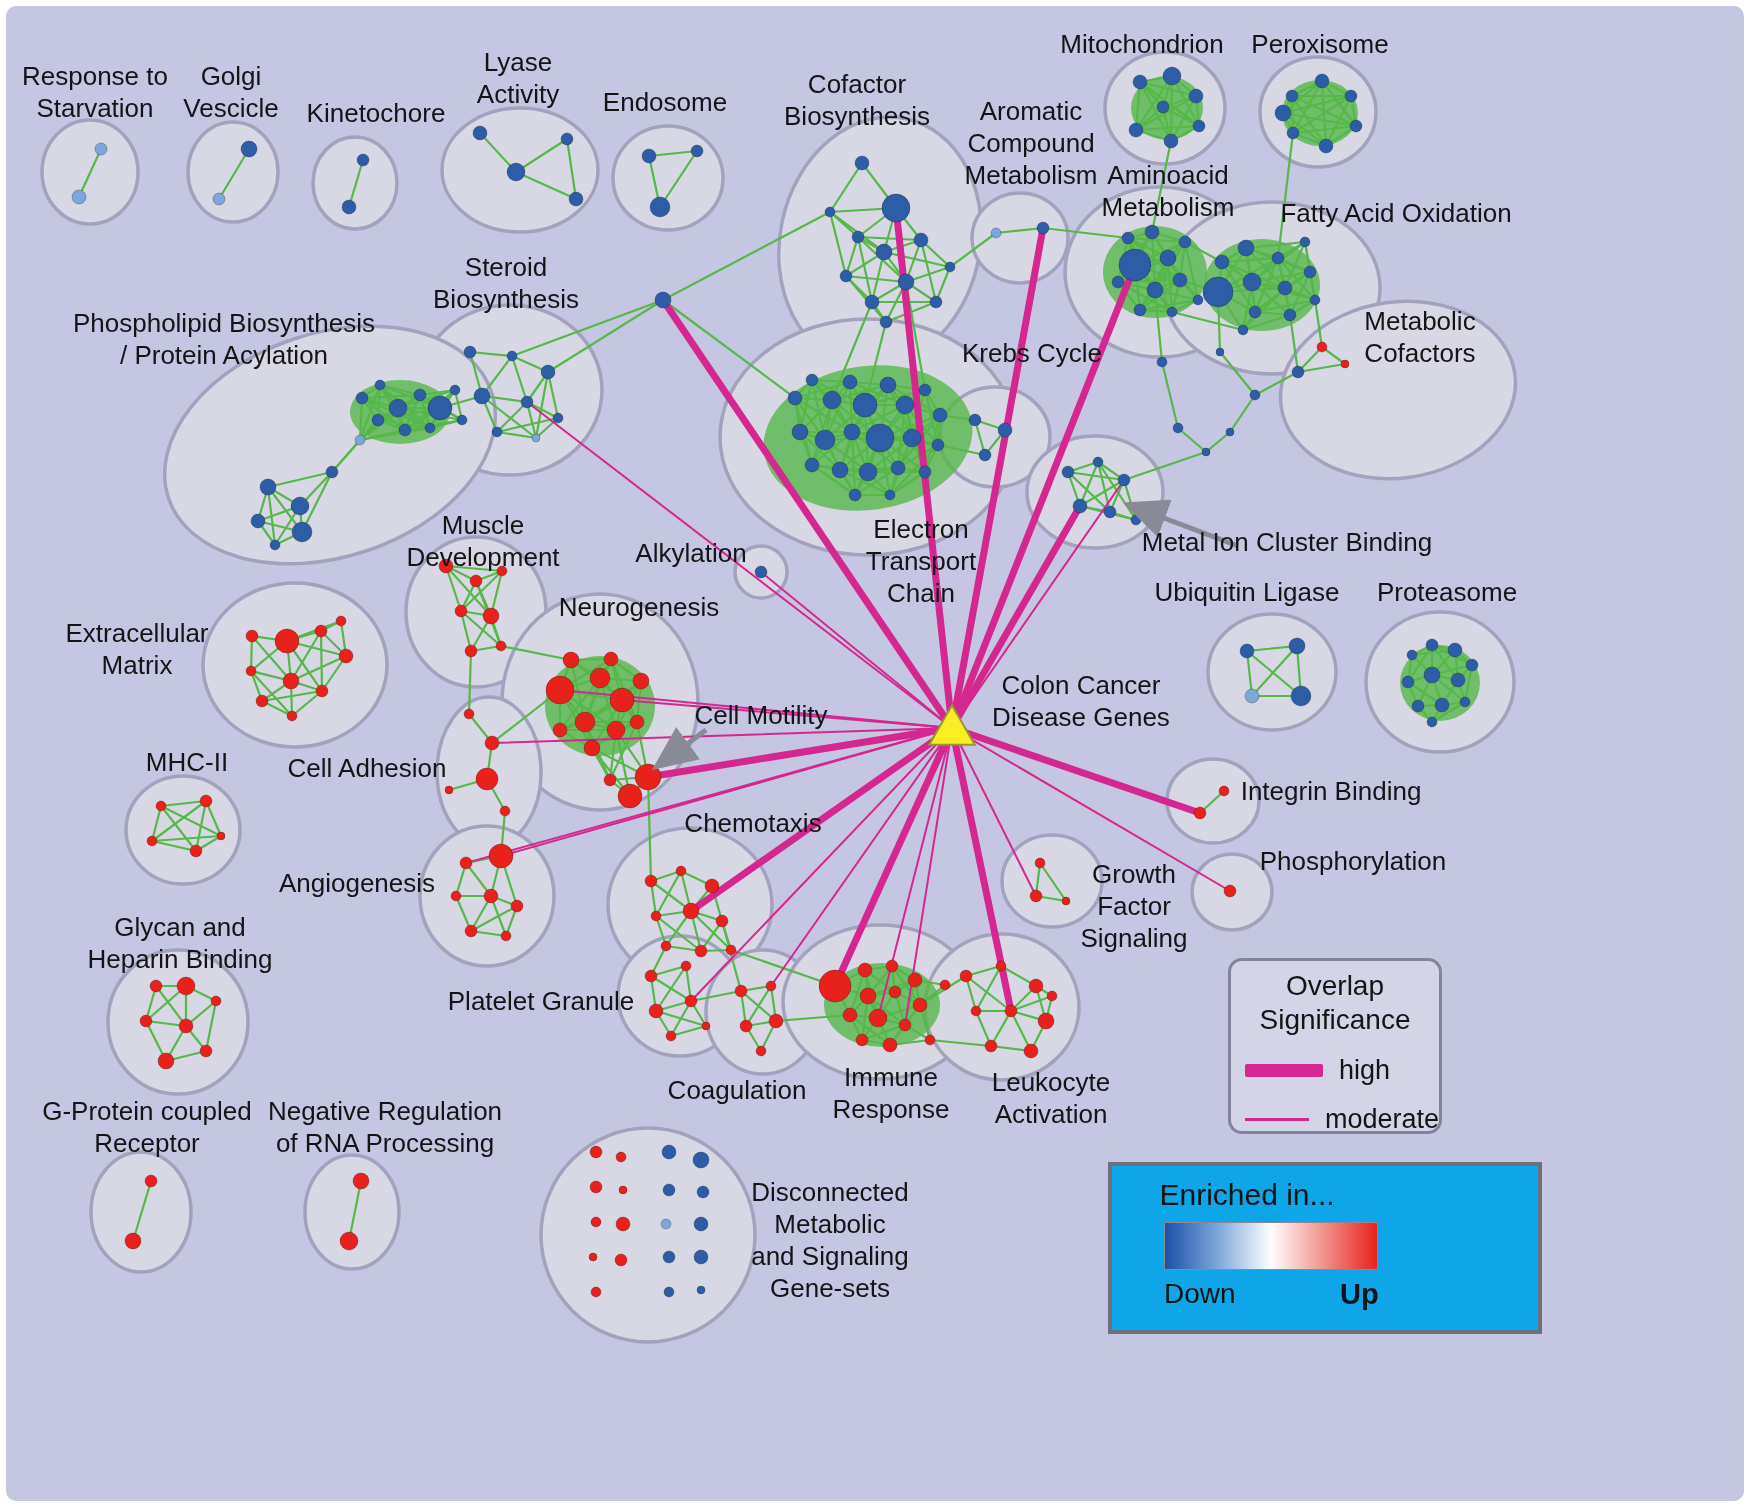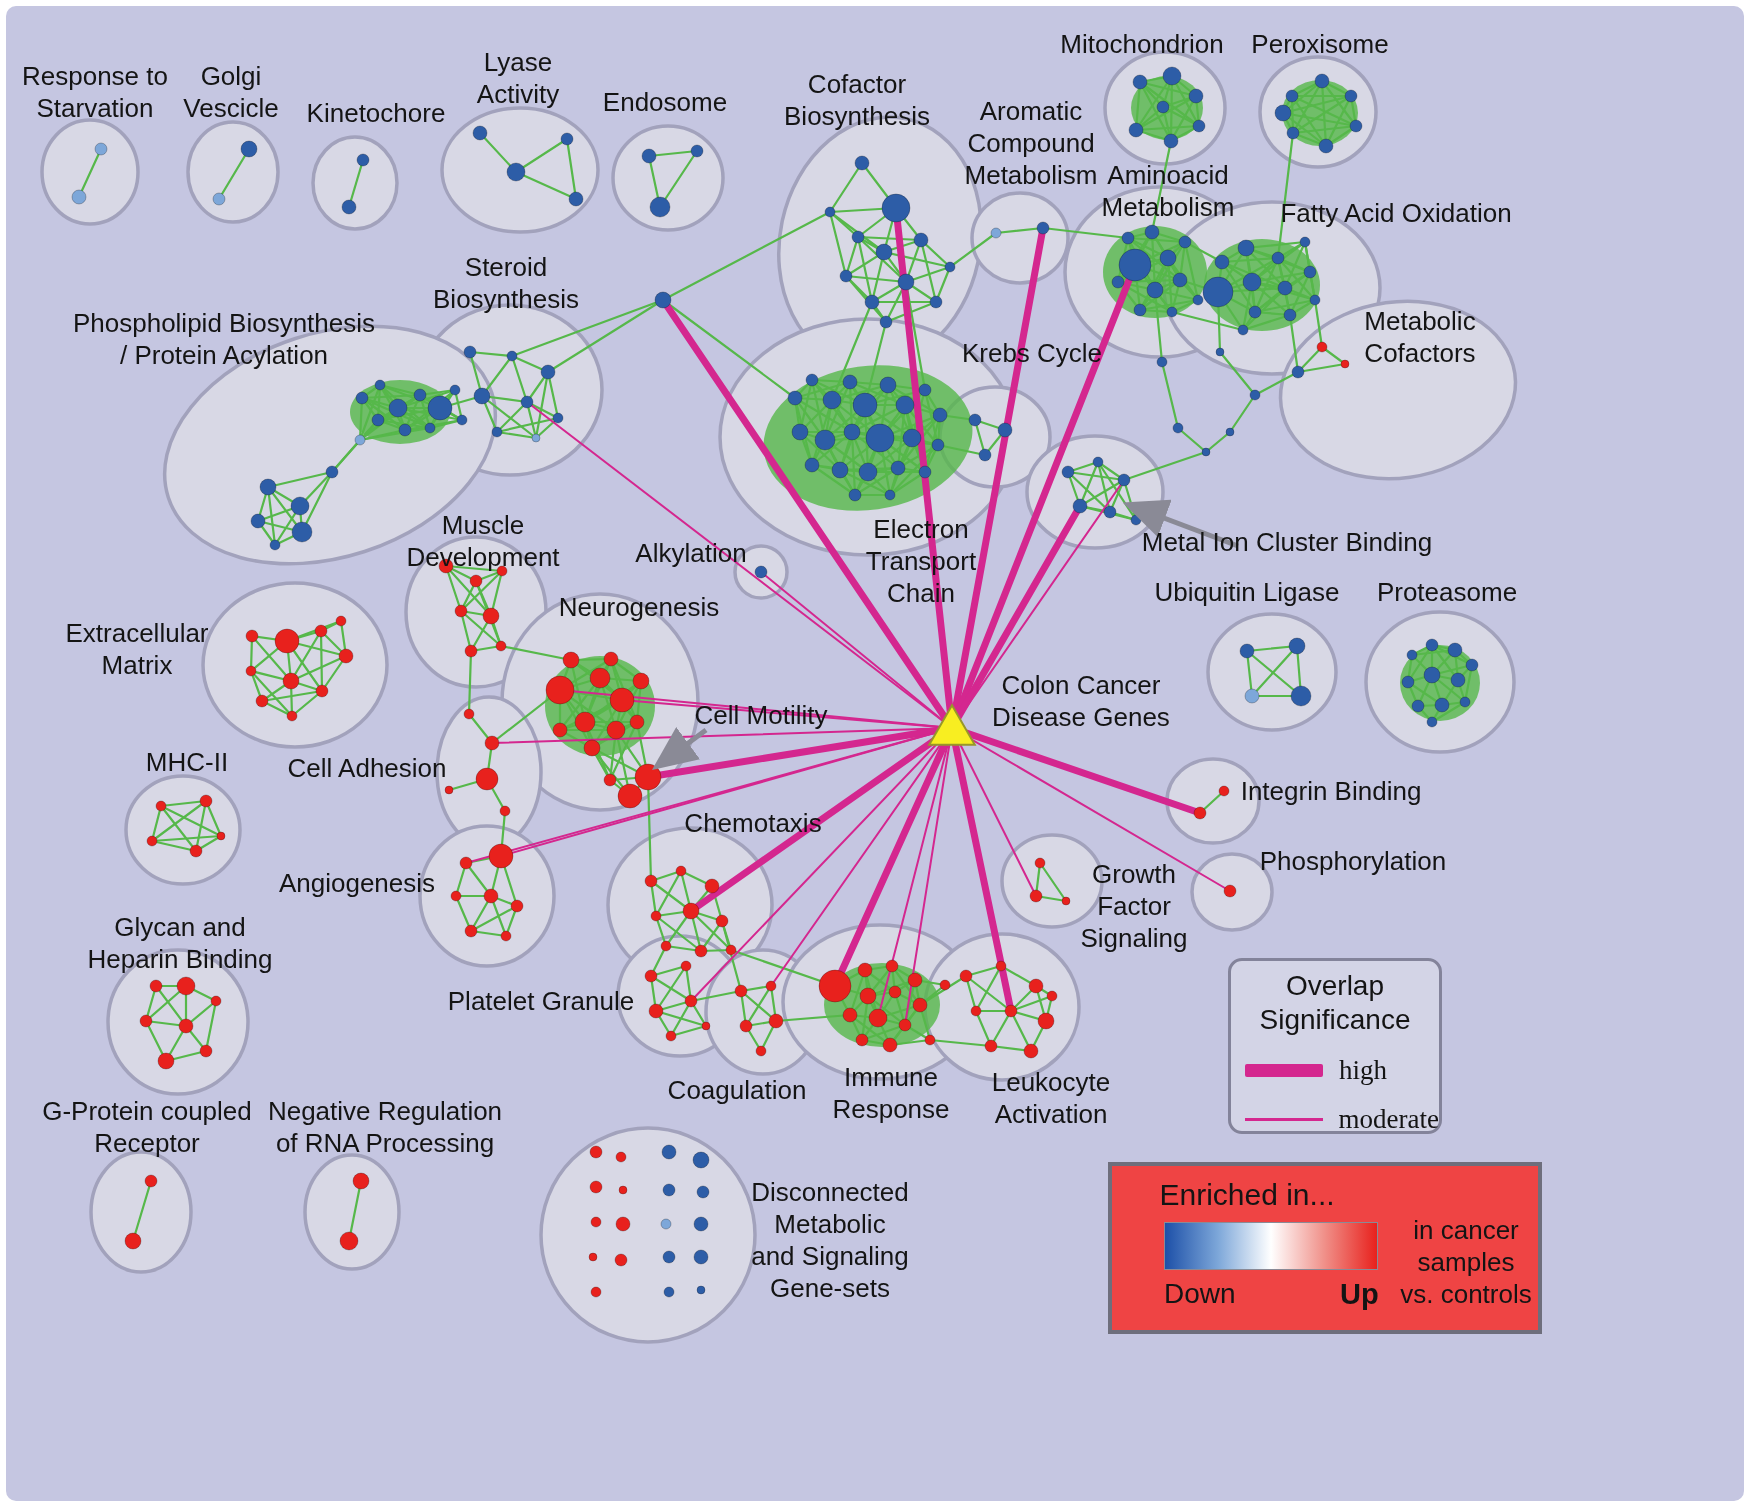--- a/index.html
+++ b/index.html
@@ -9,25 +9,25 @@
   text{font-family:"Liberation Sans","DejaVu Sans",sans-serif;fill:#141414;}
 
   
   .legend-overlap{position:absolute;left:1228px;top:958px;width:214px;height:176px;
     border:3px solid #83839a;border-radius:14px;background:#d3d4e6;box-sizing:border-box;}
   .legend-overlap .t{font-size:28px;text-align:center;line-height:34px;color:#141414;}
   .legend-overlap .t1{margin-top:8px;}
   .legend-row{display:flex;align-items:center;margin:18px 0 0 14px;}
   .swatch-high{width:78px;height:13px;border-radius:2px;}
   .swatch-moderate{width:78px;height:3px;}
-  .legend-row .lbl{font-size:27px;margin-left:16px;color:#141414;font-family:Liberation Serif, serif;}
+  .legend-row .lbl{font-size:27px;margin-left:16px;color:#141414;}
 
   
   .legend-enrich{position:absolute;left:1108px;top:1162px;width:434px;height:172px;
-    border:4px solid #6e6e7c;background:#ef4444;box-sizing:border-box;}
+    border:4px solid #6e6e7c;background:#0ea5e9;box-sizing:border-box;}
   .legend-enrich .title{position:absolute;left:0;top:12px;width:270px;text-align:center;
     font-size:30px;color:#141414;}
   .gradientbar{position:absolute;left:52px;top:56px;width:212px;height:46px;border:1px solid #8a8a96;}
   .down-label{position:absolute;left:52px;top:112px;font-size:28px;color:#141414;}
   .up-label{position:absolute;left:228px;top:112px;font-size:29px;color:#141414;font-weight:bold;}
   .enrich-note{position:absolute;left:282px;top:48px;width:144px;text-align:center;
     font-size:26px;line-height:32px;color:#141414;}
 </style>
 </head>
 <body>
@@ -1149,20 +1149,15 @@
       <div class="swatch-moderate" style="background: rgb(212, 39, 143);"></div>
       <div class="lbl">moderate</div>
     </div>
   </div>
 
   <div class="legend-enrich">
     <div class="title">Enriched in...</div>
     <div class="gradientbar" style="background: linear-gradient(to right, rgb(29, 80, 168), rgb(125, 167, 217), rgb(255, 255, 255), rgb(240, 145, 138), rgb(232, 33, 29));"></div>
     <div class="down-label">Down</div>
     <div class="up-label">Up</div>
-    <div class="enrich-note">
-      <div>in cancer</div>
-      <div>samples</div>
-      <div>vs. controls</div>
-    </div>
   </div>
 
 </div>
 
 </body></html>

